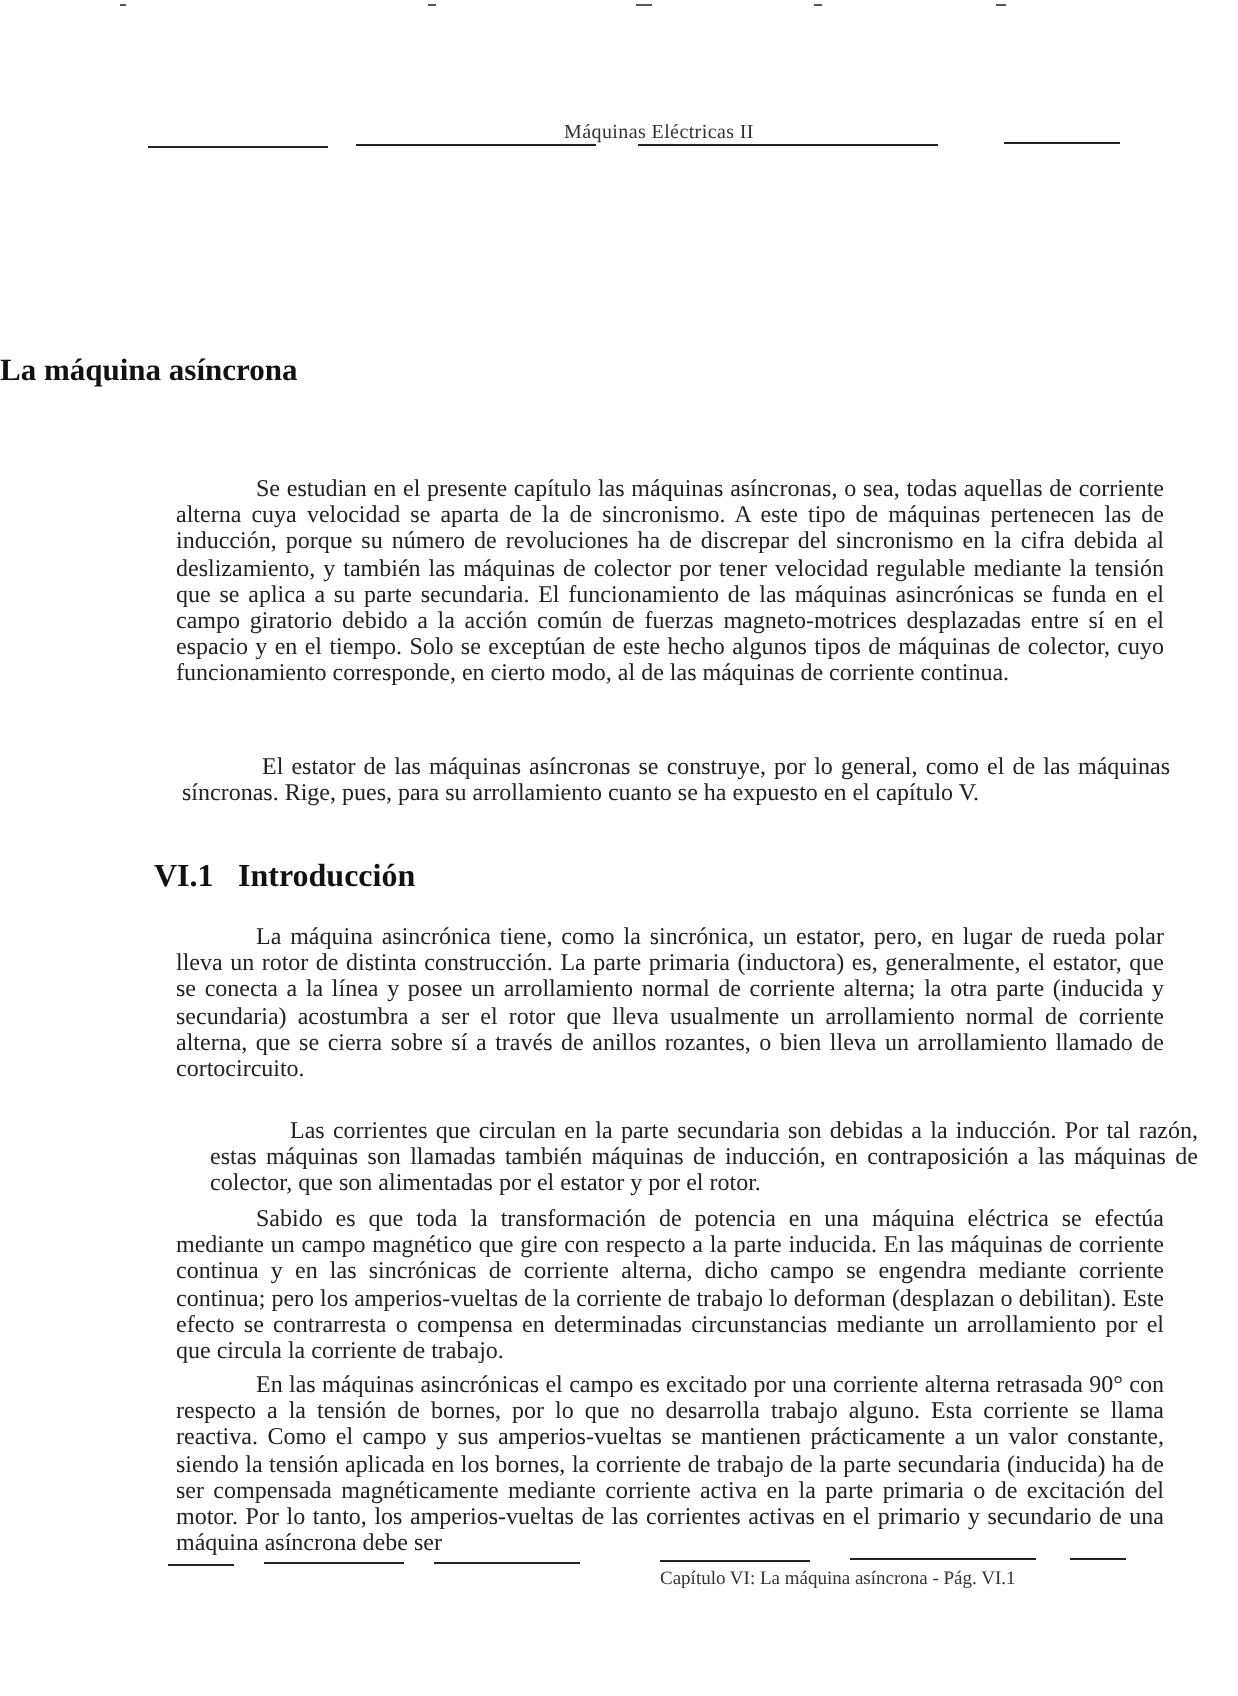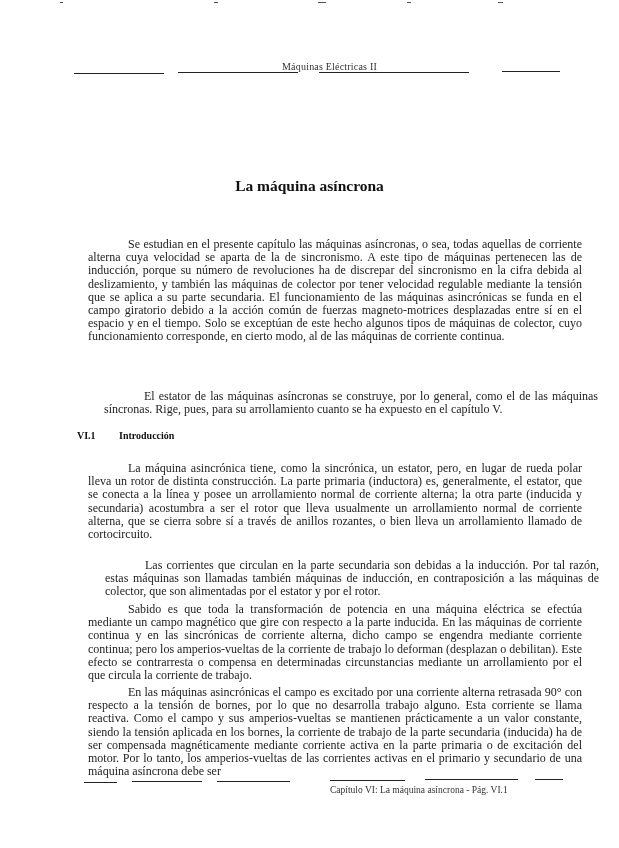--- a/index.html
+++ b/index.html
@@ -8,31 +8,31 @@
       font-family: "Liberation Serif", "DejaVu Serif", serif; color: #1a1a1a;
     }
     .scan-dots { position: absolute; top: 0; left: 0; width: 619px; height: 6px; }
     .dot { position: absolute; top: 2px; height: 1px; background: #555; }
     .hline { position: absolute; height: 1px; background: #222; }
     .running-head {
       position: absolute; top: 61px; left: 0; width: 619px; text-align: center;
       font-size: 10px; color: #333; letter-spacing: 0.2px; padding-left: 20px;
     }
     .chapter-title {
-      position: absolute; top: 177px; left: 0; width: 619px; text-align: center;
+      position: absolute; top: 177px; left: 0; width: 619px; text-align: left;
       font-size: 15.5px; font-weight: bold; color: #111;
     }
     .para {
       position: absolute; left: 88px; width: 494px;
       font-size: 12px; line-height: 13.2px; text-align: justify; color: #222;
       text-indent: 40px;
     }
     .section-heading {
       position: absolute; top: 430px; left: 77px;
-      font-size: 10px; font-weight: bold; color: #111;
+      font-size: 16px; font-weight: bold; color: #111;
     }
     .section-heading .num { display: inline-block; width: 42px; }
     .running-foot {
       position: absolute; top: 785px; left: 330px; width: 233px; text-align: left;
       font-size: 9.5px; color: #333;
     }
   </style>
 </head>
 <body>
 
@@ -46,21 +46,21 @@
 
 <div class="running-head">Máquinas Eléctricas II</div>
 <div class="hline" style="top:73px;left:74px;width:90px;"></div>
 <div class="hline" style="top:72px;left:178px;width:120px;"></div>
 <div class="hline" style="top:72px;left:319px;width:150px;"></div>
 <div class="hline" style="top:71px;left:502px;width:58px;"></div>
 
 <div class="chapter-title">La máquina asíncrona</div>
 
 <p class="para" style="top:238px;margin:0;">Se estudian en el presente capítulo las máquinas asíncronas, o sea, todas aquellas de corriente alterna cuya velocidad se aparta de la de sincronismo. A este tipo de máquinas pertenecen las de inducción, porque su número de revoluciones ha de discrepar del sincronismo en la cifra debida al deslizamiento, y también las máquinas de colector por tener velocidad regulable mediante la tensión que se aplica a su parte secundaria. El funcionamiento de las máquinas asincrónicas se funda en el campo giratorio debido a la acción común de fuerzas magneto-motrices desplazadas entre sí en el espacio y en el tiempo. Solo se exceptúan de este hecho algunos tipos de máquinas de colector, cuyo funcionamiento corresponde, en cierto modo, al de las máquinas de corriente continua.</p>
-<p class="para" style="top:374px;margin:16px;">El estator de las máquinas asíncronas se construye, por lo general, como el de las máquinas síncronas. Rige, pues, para su arrollamiento cuanto se ha expuesto en el capítulo V.</p>
+<p class="para" style="top:374px;margin:3px;">El estator de las máquinas asíncronas se construye, por lo general, como el de las máquinas síncronas. Rige, pues, para su arrollamiento cuanto se ha expuesto en el capítulo V.</p>
 
 <div class="section-heading">
   <span class="num">VI.1</span><span>Introducción</span>
 </div>
 
 <p class="para" style="top:462px;margin:0;">La máquina asincrónica tiene, como la sincrónica, un estator, pero, en lugar de rueda polar lleva un rotor de distinta construcción. La parte primaria (inductora) es, generalmente, el estator, que se conecta a la línea y posee un arrollamiento normal de corriente alterna; la otra parte (inducida y secundaria) acostumbra a ser el rotor que lleva usualmente un arrollamiento normal de corriente alterna, que se cierra sobre sí a través de anillos rozantes, o bien lleva un arrollamiento llamado de cortocircuito.</p>
 <p class="para" style="top:542px;margin:17px;">Las corrientes que circulan en la parte secundaria son debidas a la inducción. Por tal razón, estas máquinas son llamadas también máquinas de inducción, en contraposición a las máquinas de colector, que son alimentadas por el estator y por el rotor.</p>
 <p class="para" style="top:603px;margin:0;">Sabido es que toda la transformación de potencia en una máquina eléctrica se efectúa mediante un campo magnético que gire con respecto a la parte inducida. En las máquinas de corriente continua y en las sincrónicas de corriente alterna, dicho campo se engendra mediante corriente continua; pero los amperios-vueltas de la corriente de trabajo lo deforman (desplazan o debilitan). Este efecto se contrarresta o compensa en determinadas circunstancias mediante un arrollamiento por el que circula la corriente de trabajo.</p>
 <p class="para" style="top:686px;margin:0;">En las máquinas asincrónicas el campo es excitado por una corriente alterna retrasada 90° con respecto a la tensión de bornes, por lo que no desarrolla trabajo alguno. Esta corriente se llama reactiva. Como el campo y sus amperios-vueltas se mantienen prácticamente a un valor constante, siendo la tensión aplicada en los bornes, la corriente de trabajo de la parte secundaria (inducida) ha de ser compensada magnéticamente mediante corriente activa en la parte primaria o de excitación del motor. Por lo tanto, los amperios-vueltas de las corrientes activas en el primario y secundario de una máquina asíncrona debe ser</p>
 

